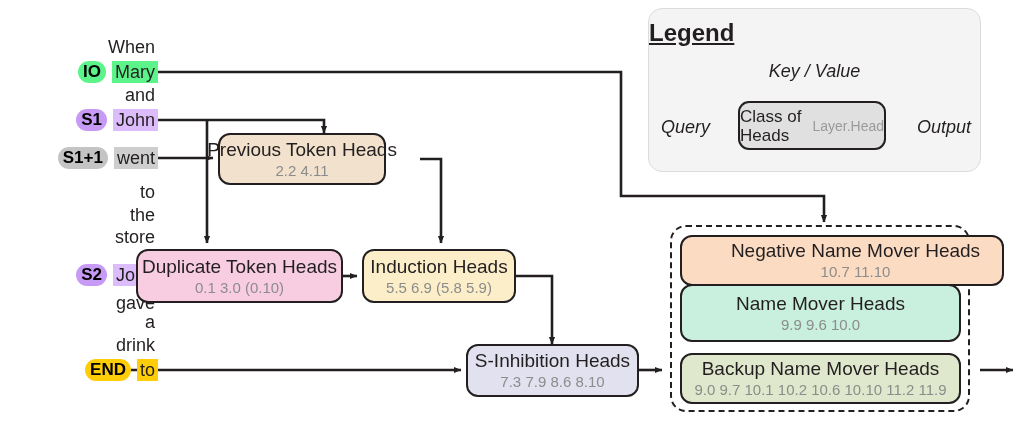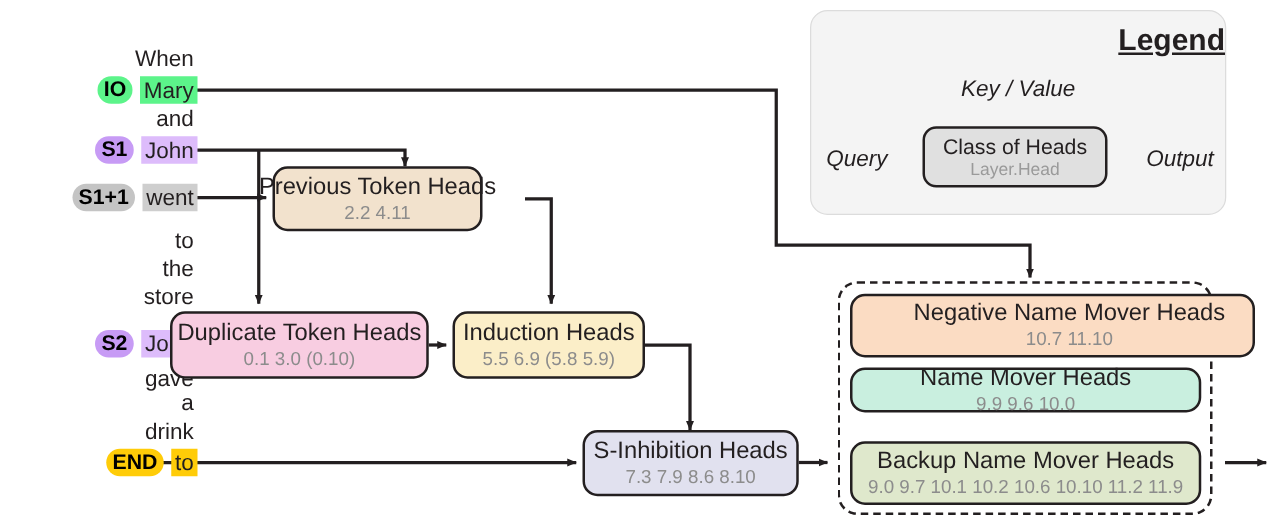--- a/index.html
+++ b/index.html
@@ -26,29 +26,29 @@
   
   .hbox{position:absolute;border:2.5px solid #231f20;border-radius:12px;
         display:flex;flex-direction:column;align-items:center;justify-content:center;
         box-sizing:border-box;}
   .hbox .t{font-size:19px;color:#231f20;line-height:22px;white-space:nowrap;}
   .hbox .s{font-size:15px;color:#8c8c8c;line-height:18px;white-space:nowrap;margin-top:1px;}
 
   
   #legend{position:absolute;left:648px;top:8px;width:333px;height:164px;
           background:#f4f4f4;border:1.5px solid #dcdcdc;border-radius:14px;box-sizing:border-box;}
-  #legend-title{position:absolute;left:0;right:0;top:10px;text-align:right;
+  #legend-title{position:absolute;left:0;right:0;top:10px;text-align:left;
                 font-size:24px;font-weight:bold;color:#231f20;text-decoration:underline;}
   #legend-kv{position:absolute;left:0;right:0;top:52px;text-align:center;
              font-size:18px;font-style:italic;color:#231f20;}
   #legend-query{position:absolute;left:12px;top:108px;font-size:18px;font-style:italic;color:#231f20;}
   #legend-output{position:absolute;left:268px;top:108px;font-size:18px;font-style:italic;color:#231f20;}
   #legend-box{position:absolute;left:738px;top:101px;width:148px;height:49px;
               background:#e0e0e0;border:2.5px solid #231f20;border-radius:11px;
-              display:flex;flex-direction:column;align-items:center;justify-content:center;
+              display:flex;flex-direction:row;align-items:center;justify-content:center;
               box-sizing:border-box;}
   #legend-box .t{font-size:17px;color:#231f20;line-height:19px;}
   #legend-box .s{font-size:14px;color:#9a9a9a;line-height:16px;}
 
   
   #outgroup{position:absolute;left:670px;top:225px;width:300px;height:187px;
             border:2.5px dashed #231f20;border-radius:16px;box-sizing:border-box;}
 </style>
 </head>
 <body>
@@ -162,21 +162,21 @@
     <span class="s">7.3  7.9  8.6   8.10</span>
   </div>
 
   <div id="outgroup"></div>
 
   <div class="hbox" style="left:680px;top:235px;width:324px;height:51px;background:#fbdcc3;padding-left:27px;">
     <span class="t">Negative Name Mover Heads</span>
     <span class="s">10.7  11.10</span>
   </div>
 
-  <div class="hbox" style="left:680px;top:294px;width:281px;height:36px;background:#c9efdf;">
+  <div class="hbox" style="left:680px;top:284px;width:281px;height:58px;background:#c9efdf;">
     <span class="t">Name Mover Heads</span>
     <span class="s">9.9   9.6   10.0</span>
   </div>
 
   <div class="hbox" style="left:680px;top:353px;width:281px;height:51px;background:#dfe8cc;">
     <span class="t">Backup Name Mover Heads</span>
     <span class="s">9.0  9.7  10.1  10.2  10.6  10.10  11.2  11.9</span>
   </div>
 
   <div id="legend">

